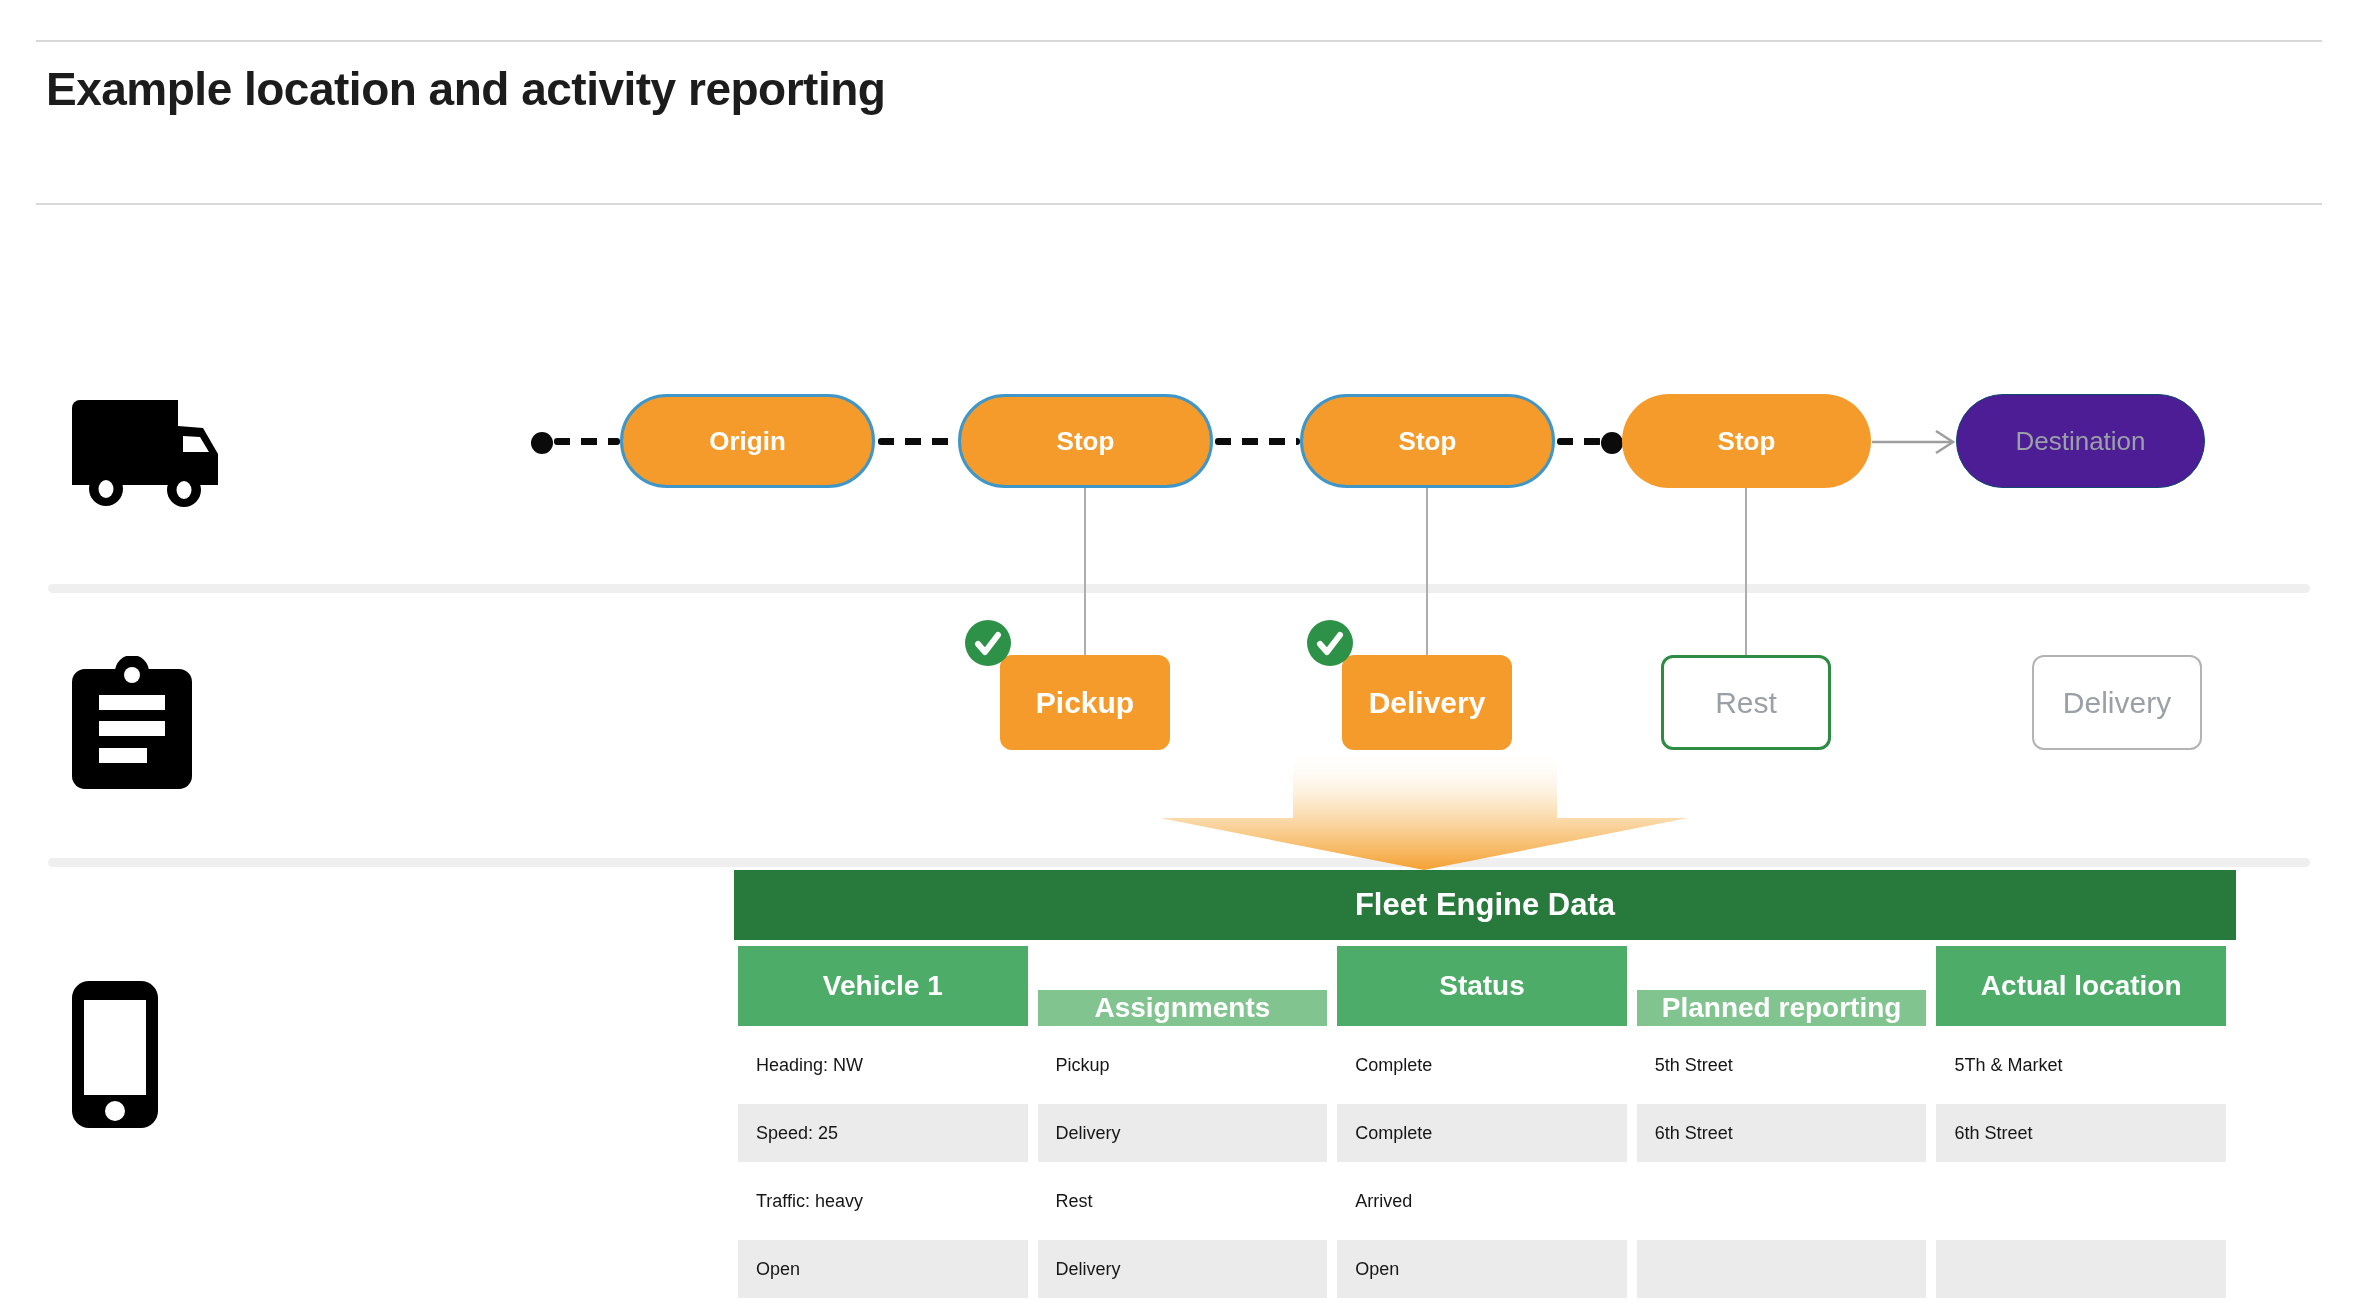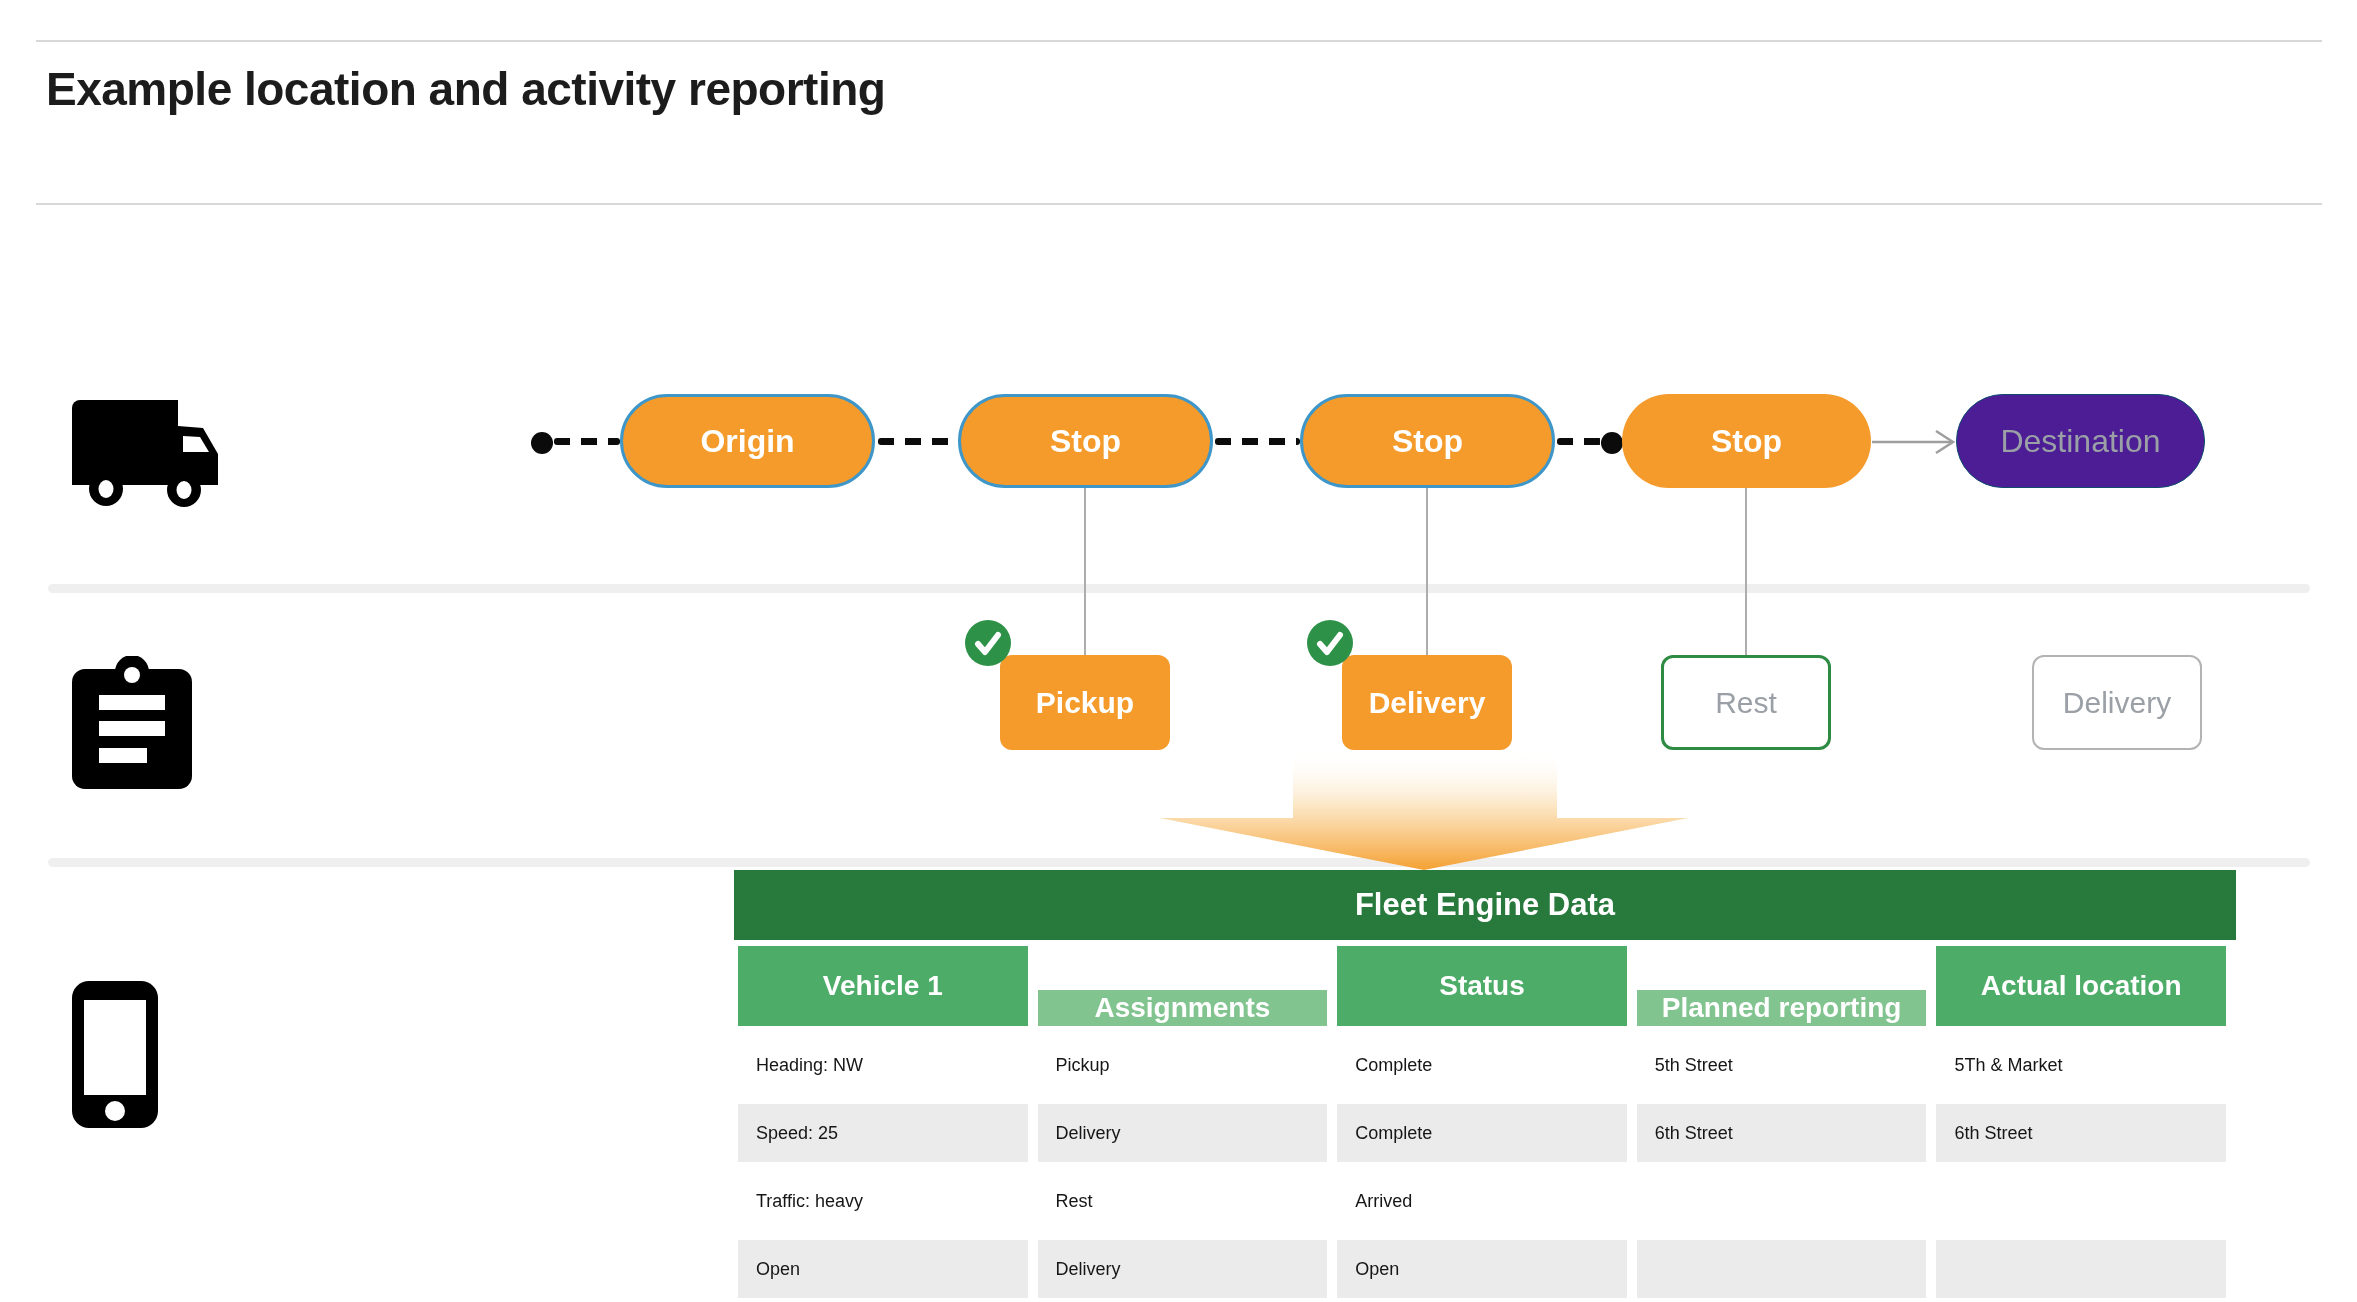--- a/index.html
+++ b/index.html
@@ -15,21 +15,21 @@
 
   
   .hr{position:absolute;left:36px;width:2286px;height:2px;background:var(--divider);}
   .title{position:absolute;left:46px;top:62px;font-size:46px;font-weight:700;color:var(--ink);letter-spacing:-.5px;}
 
   
   .sep{position:absolute;left:48px;width:2262px;height:9px;background:var(--sep);border-radius:5px;z-index:1;}
 
   
   .pill{position:absolute;top:394px;height:94px;border-radius:47px;display:flex;align-items:center;justify-content:center;
-        font-size:32px;font-weight:700;color:#fff;box-sizing:border-box;z-index:4;}
+        font-size:26px;font-weight:700;color:#fff;box-sizing:border-box;z-index:4;}
   .pill--completed{background:var(--orange);border:3px solid var(--pill-border);}
   .pill--active{background:var(--orange);}
   .pill--upcoming{background:#4c1d95;border:1px solid #0c4a6e;color:var(--muted);font-weight:500;}
 
   .dot{position:absolute;width:22px;height:22px;border-radius:50%;background:#0b0b0b;z-index:4;}
   .dash{position:absolute;height:7px;border-radius:3px;z-index:3;
         background:repeating-linear-gradient(90deg,#0b0b0b 0 16px,transparent 16px 27px);}
 
   
   .vline{position:absolute;width:2px;background:var(--line-gray);z-index:2;}

